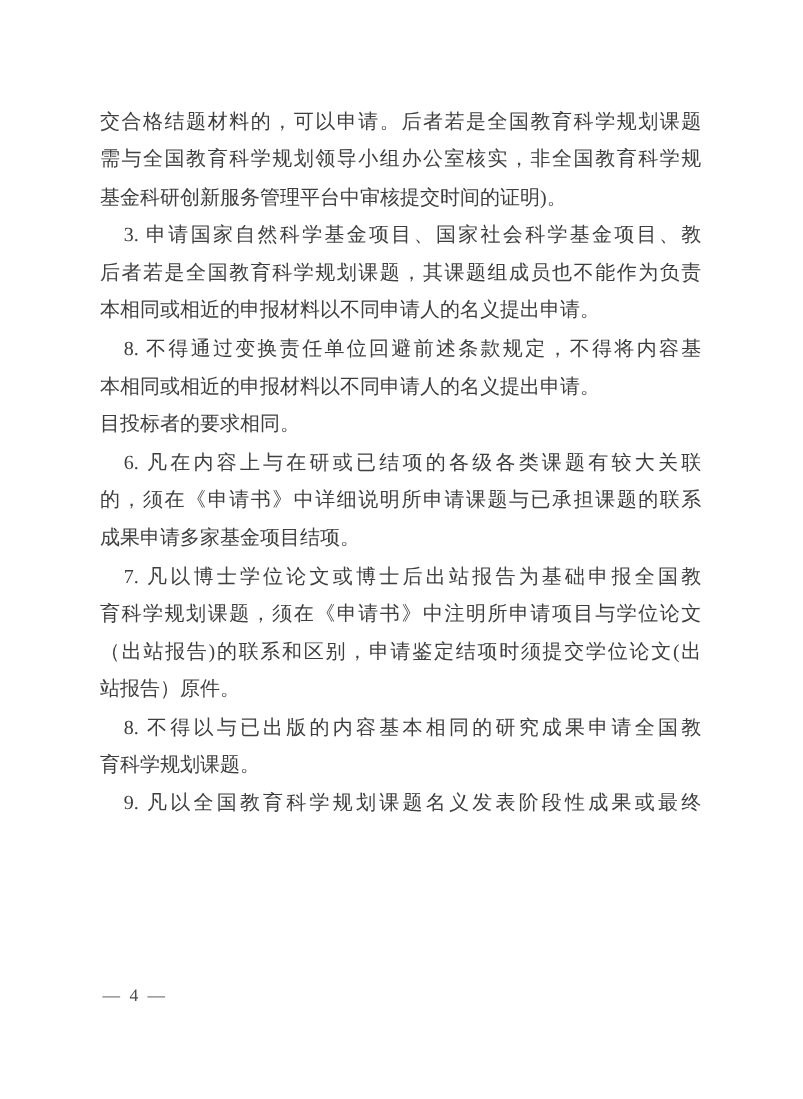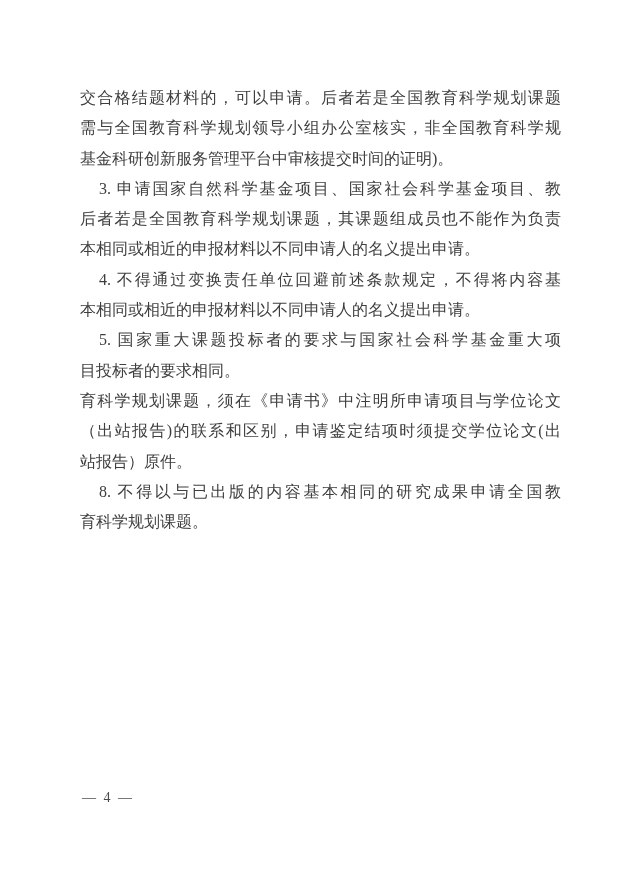--- a/index.html
+++ b/index.html
@@ -50,24 +50,28 @@
 <body>
 
 <div class="page">
   <div class="body-text">
       <div class="line fill">交合格结题材料的，可以申请。后者若是全国教育科学规划课题</div>
       <div class="line fill">需与全国教育科学规划领导小组办公室核实，非全国教育科学规</div>
       <div class="line">基金科研创新服务管理平台中审核提交时间的证明)。</div>
       <div class="line indent fill">3. 申请国家自然科学基金项目、国家社会科学基金项目、教</div>
       <div class="line fill">后者若是全国教育科学规划课题，其课题组成员也不能作为负责</div>
       <div class="line">本相同或相近的申报材料以不同申请人的名义提出申请。</div>
-      <div class="line indent fill">4. 不得通过变换责任单位回避前述条款规定，不得将内容基</div>
+      <div class="line indent fill">8. 不得通过变换责任单位回避前述条款规定，不得将内容基</div>
       <div class="line">本相同或相近的申报材料以不同申请人的名义提出申请。</div>
-      <div class="line indent fill">5. 国家重大课题投标者的要求与国家社会科学基金重大项</div>
       <div class="line">目投标者的要求相同。</div>
+      <div class="line indent fill">6. 凡在内容上与在研或已结项的各级各类课题有较大关联</div>
+      <div class="line fill">的，须在《申请书》中详细说明所申请课题与已承担课题的联系</div>
+      <div class="line">成果申请多家基金项目结项。</div>
+      <div class="line indent fill">7. 凡以博士学位论文或博士后出站报告为基础申报全国教</div>
       <div class="line fill">育科学规划课题，须在《申请书》中注明所申请项目与学位论文</div>
       <div class="line fill">（出站报告)的联系和区别，申请鉴定结项时须提交学位论文(出</div>
       <div class="line">站报告）原件。</div>
       <div class="line indent fill">8. 不得以与已出版的内容基本相同的研究成果申请全国教</div>
       <div class="line">育科学规划课题。</div>
+      <div class="line indent fill">9. 凡以全国教育科学规划课题名义发表阶段性成果或最终</div>
     </div>
   <div class="footer">— 4 —</div>
 </div>
 
 </body></html>

